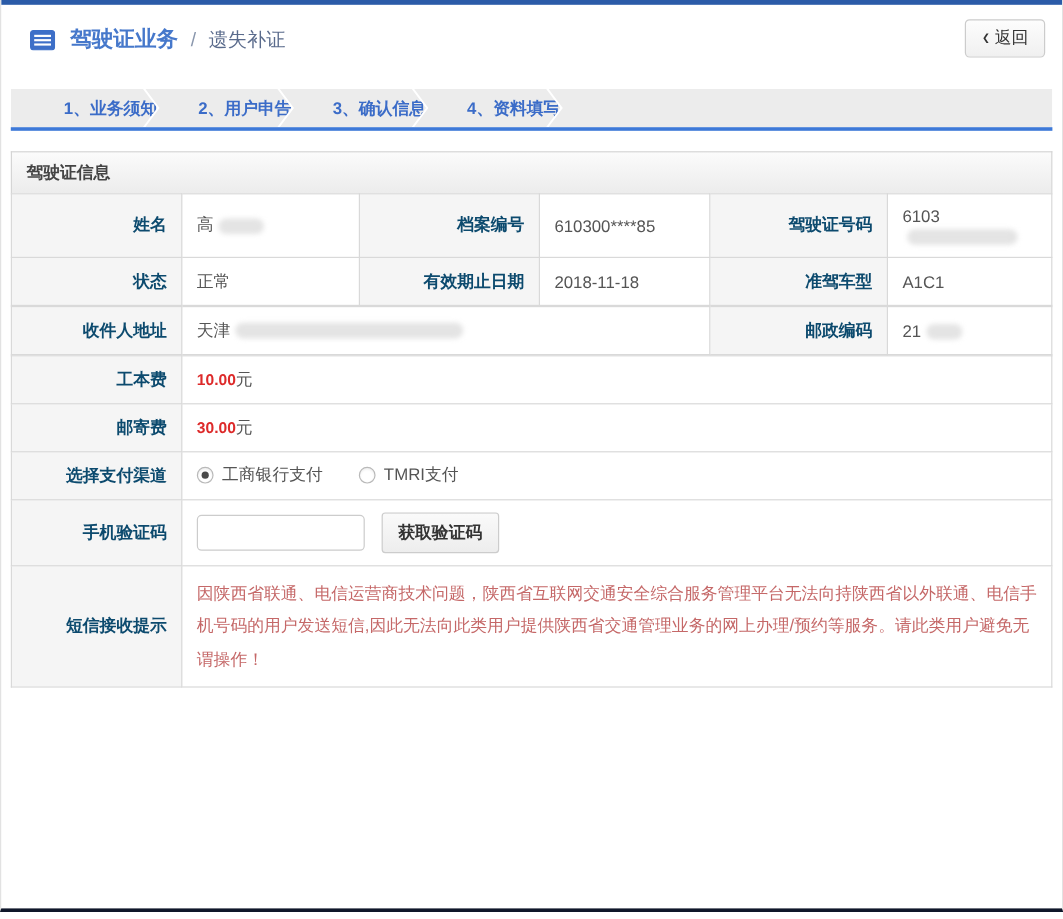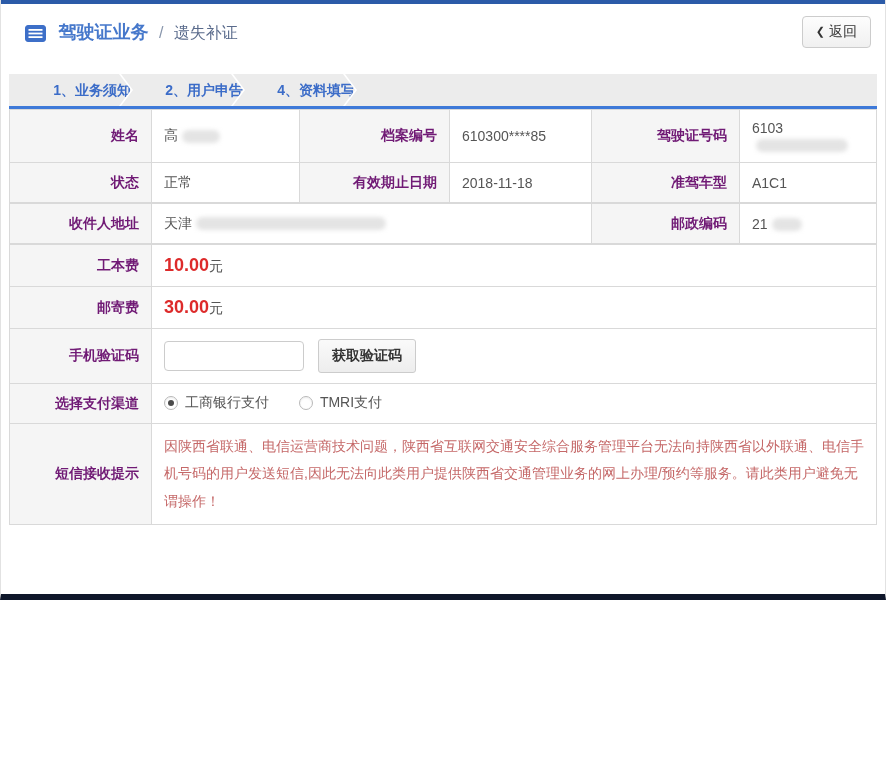--- a/index.html
+++ b/index.html
@@ -1,31 +1,31 @@
 <!DOCTYPE html>
 <html><head>
 <meta charset="utf-8">
 <style>
   * { margin:0; padding:0; box-sizing:border-box; }
   html,body { background:#fff; }
   body { font-family:"Liberation Sans","DejaVu Sans",sans-serif; width:886px; }
-  .page { width:886px; height:600px; display:flex; flex-direction:column;
-          border-left:1px solid #e2e2e2; border-right:1px solid #e2e2e2; border-bottom:6px solid #0f172a;
+  .page { width:886px; height:760px; display:flex; flex-direction:column;
+          border-left:1px solid #e2e2e2; border-right:1px solid #e2e2e2; border-bottom:3px solid #0f172a;
           background:#fff; overflow:hidden; }
   .topbar { height:4px; background:#2b5ba8; flex:none; }
 
   
   .header { position:relative; height:56px; padding:16px 14px 0 24px; flex:none; }
   .hdr-icon { display:inline-block; vertical-align:-4px; margin-right:8px; }
   .hdr-title { color:#4678cb; font-size:18px; font-weight:bold; }
   .hdr-sep { color:#8a97ad; font-size:16px; margin:0 6px; }
   .hdr-sub { color:#5a6b8c; font-size:16px; }
   .back-btn { position:absolute; right:14px; top:12px; padding:6px 13px; font-size:14px; color:#333;
               background:linear-gradient(180deg,#fdfdfd,#f0f0f0); border:1px solid #ccc; border-radius:4px;
-              cursor:pointer; font-family:Liberation Serif, serif; }
+              cursor:pointer; font-family:Liberation Mono, monospace; }
   .back-btn .chev { font-size:11px; margin-right:4px; position:relative; top:-1px; }
 
   
   .steps-wrap { margin:14px 8px 0 8px; flex:none; }
   .steps { display:flex; height:32px; background:#fff; }
   .step { width:122px; flex:none; line-height:32px; text-align:right; font-size:14px; font-weight:bold;
           color:#3b6cc8; background:#ececec;
           clip-path:polygon(0 0, calc(100% - 12px) 0, 100% 50%, calc(100% - 12px) 100%, 0 100%, 12px 50%); }
   .step:first-child { clip-path:polygon(0 0, calc(100% - 12px) 0, 100% 50%, calc(100% - 12px) 100%, 0 100%); }
   .step + .step, .steps .filler { margin-left:-10px; }
@@ -34,25 +34,25 @@
           clip-path:polygon(0 0, 100% 0, 100% 100%, 0 100%, 12px 50%); }
   .steps-underline { height:3px; background:#3e79d8; }
 
   
   .content { flex:none; padding:0 8px; }
   .sec-title { margin-top:17px; border:1px solid #d5d5d5; border-bottom:none;
                background:linear-gradient(180deg,#fbfbfb,#ececec); padding:8px 12px;
                font-size:14px; font-weight:bold; color:#444; }
   table { width:100%; border-collapse:collapse; table-layout:fixed; }
   td { border:1px solid #d9d9d9; font-size:14px; color:#555; padding:10px 12px; height:40px; }
-  td.lbl { background:#f5f5f5; text-align:right; font-weight:bold; color:#701a75;font-family:Liberation Mono, monospace; }
+  td.lbl { background:#f5f5f5; text-align:right; font-weight:bold; color:#0c4a6e;font-family:Liberation Mono, monospace; }
   td.val { background:#fff; text-align:left; }
   .redact { display:inline-block; height:13px; border-radius:7px; background:#e4e4e4;
             filter:blur(2px); vertical-align:middle; margin-left:4px; }
-  .amount { color:#dd2a2a; font-weight:bold; font-size:18px; }
+  .amount { color:#dd2a2a; font-weight:bold; font-size:13px; }
   .unit { color:#555; font-size:14px; }
 
   
   .radio-opt { display:inline-flex; align-items:center; margin-right:26px; cursor:pointer; }
   .radio { width:14px; height:14px; border-radius:50%; border:1px solid #b9b9b9; background:#fff;
            display:inline-block; position:relative; margin-right:7px;
            box-shadow:inset 0 1px 2px rgba(0,0,0,0.08); }
   .radio.checked::after { content:''; position:absolute; left:3px; top:3px; width:6px; height:6px;
            border-radius:50%; background:#4a4a4a; }
 
@@ -83,28 +83,30 @@
     <span class="hdr-title">驾驶证业务</span>
     <span class="hdr-sep">/</span>
     <span class="hdr-sub">遗失补证</span>
     <button class="back-btn"><span class="chev">❮</span><span>返回</span></button>
   </div>
 
   <div class="steps-wrap">
     <div class="steps">
       <div class="step">1、业务须知</div>
       <div class="step">2、用户申告</div>
+      <div class="step">3、确认信息</div>
       <div class="step">4、资料填写</div>
       <div class="filler"></div>
     </div>
     <div class="steps-underline"></div>
   </div>
 
   <div class="content">
 
+    <div class="sec-title">驾驶证信息</div>
     <table>
       <colgroup>
           <col style="width:142px">
           <col style="width:148px">
           <col style="width:150px">
           <col style="width:142px">
           <col style="width:148px">
           <col>
         </colgroup>
       <tbody>
@@ -154,40 +156,40 @@
       <tbody>
           <tr>
         <td class="lbl">工本费</td>
         <td class="val"><span class="amount">10.00</span><span class="unit">元</span></td>
       </tr>
       <tr>
         <td class="lbl">邮寄费</td>
         <td class="val"><span class="amount">30.00</span><span class="unit">元</span></td>
       </tr>
       <tr>
-        <td class="lbl">手机验证码</td>
-        <td class="val" style="height:48px">
-          <input class="code-input" type="text" value="" style="">
-          <button class="code-btn">获取验证码</button>
-        </td>
-      </tr>
-      <tr>
         <td class="lbl">选择支付渠道</td>
         <td class="val">
           <span class="radio-opt">
                 <span class="radio checked"></span>
                 <span>工商银行支付</span>
               </span>
           <span class="radio-opt">
                 <span class="radio"></span>
                 <span>TMRI支付</span>
               </span>
         </td>
       </tr>
       <tr>
+        <td class="lbl">手机验证码</td>
+        <td class="val" style="height:48px">
+          <input class="code-input" type="text" value="" style="">
+          <button class="code-btn">获取验证码</button>
+        </td>
+      </tr>
+      <tr>
         <td class="lbl">短信接收提示</td>
         <td class="val note-cell">因陕西省联通、电信运营商技术问题，陕西省互联网交通安全综合服务管理平台无法向持陕西省以外联通、电信手机号码的用户发送短信,因此无法向此类用户提供陕西省交通管理业务的网上办理/预约等服务。请此类用户避免无谓操作！</td>
       </tr>
     </tbody>
       </table>
   </div>
 
 </div>
 
 </body></html>

